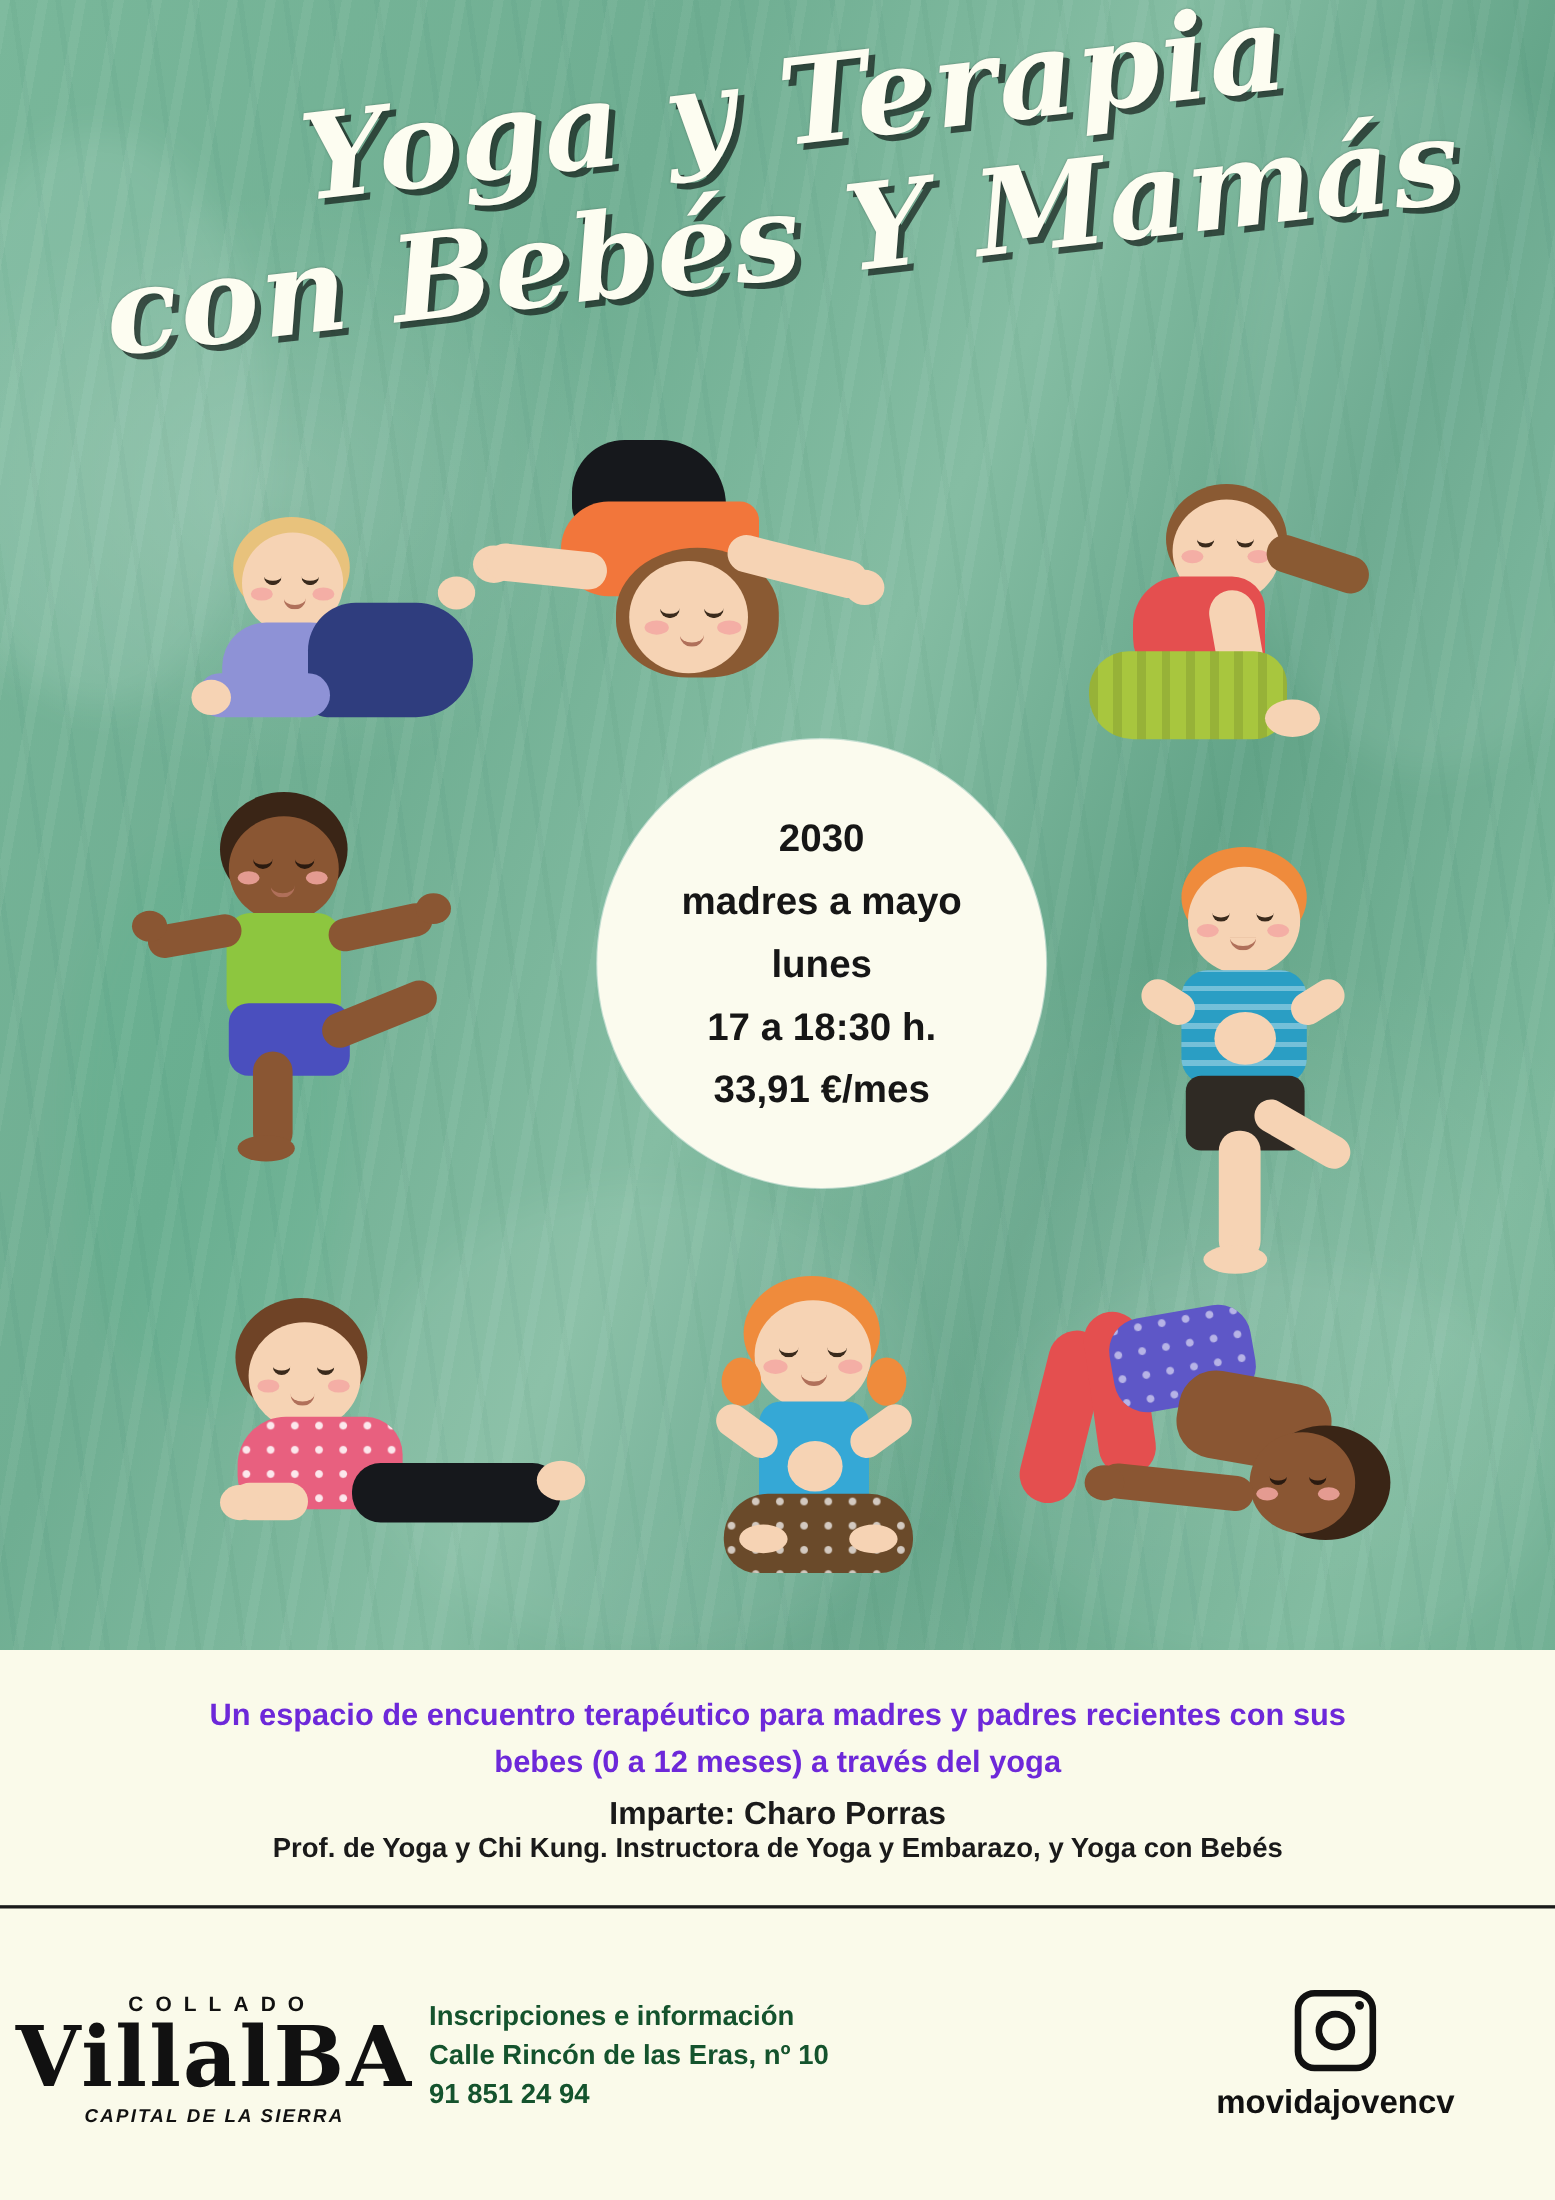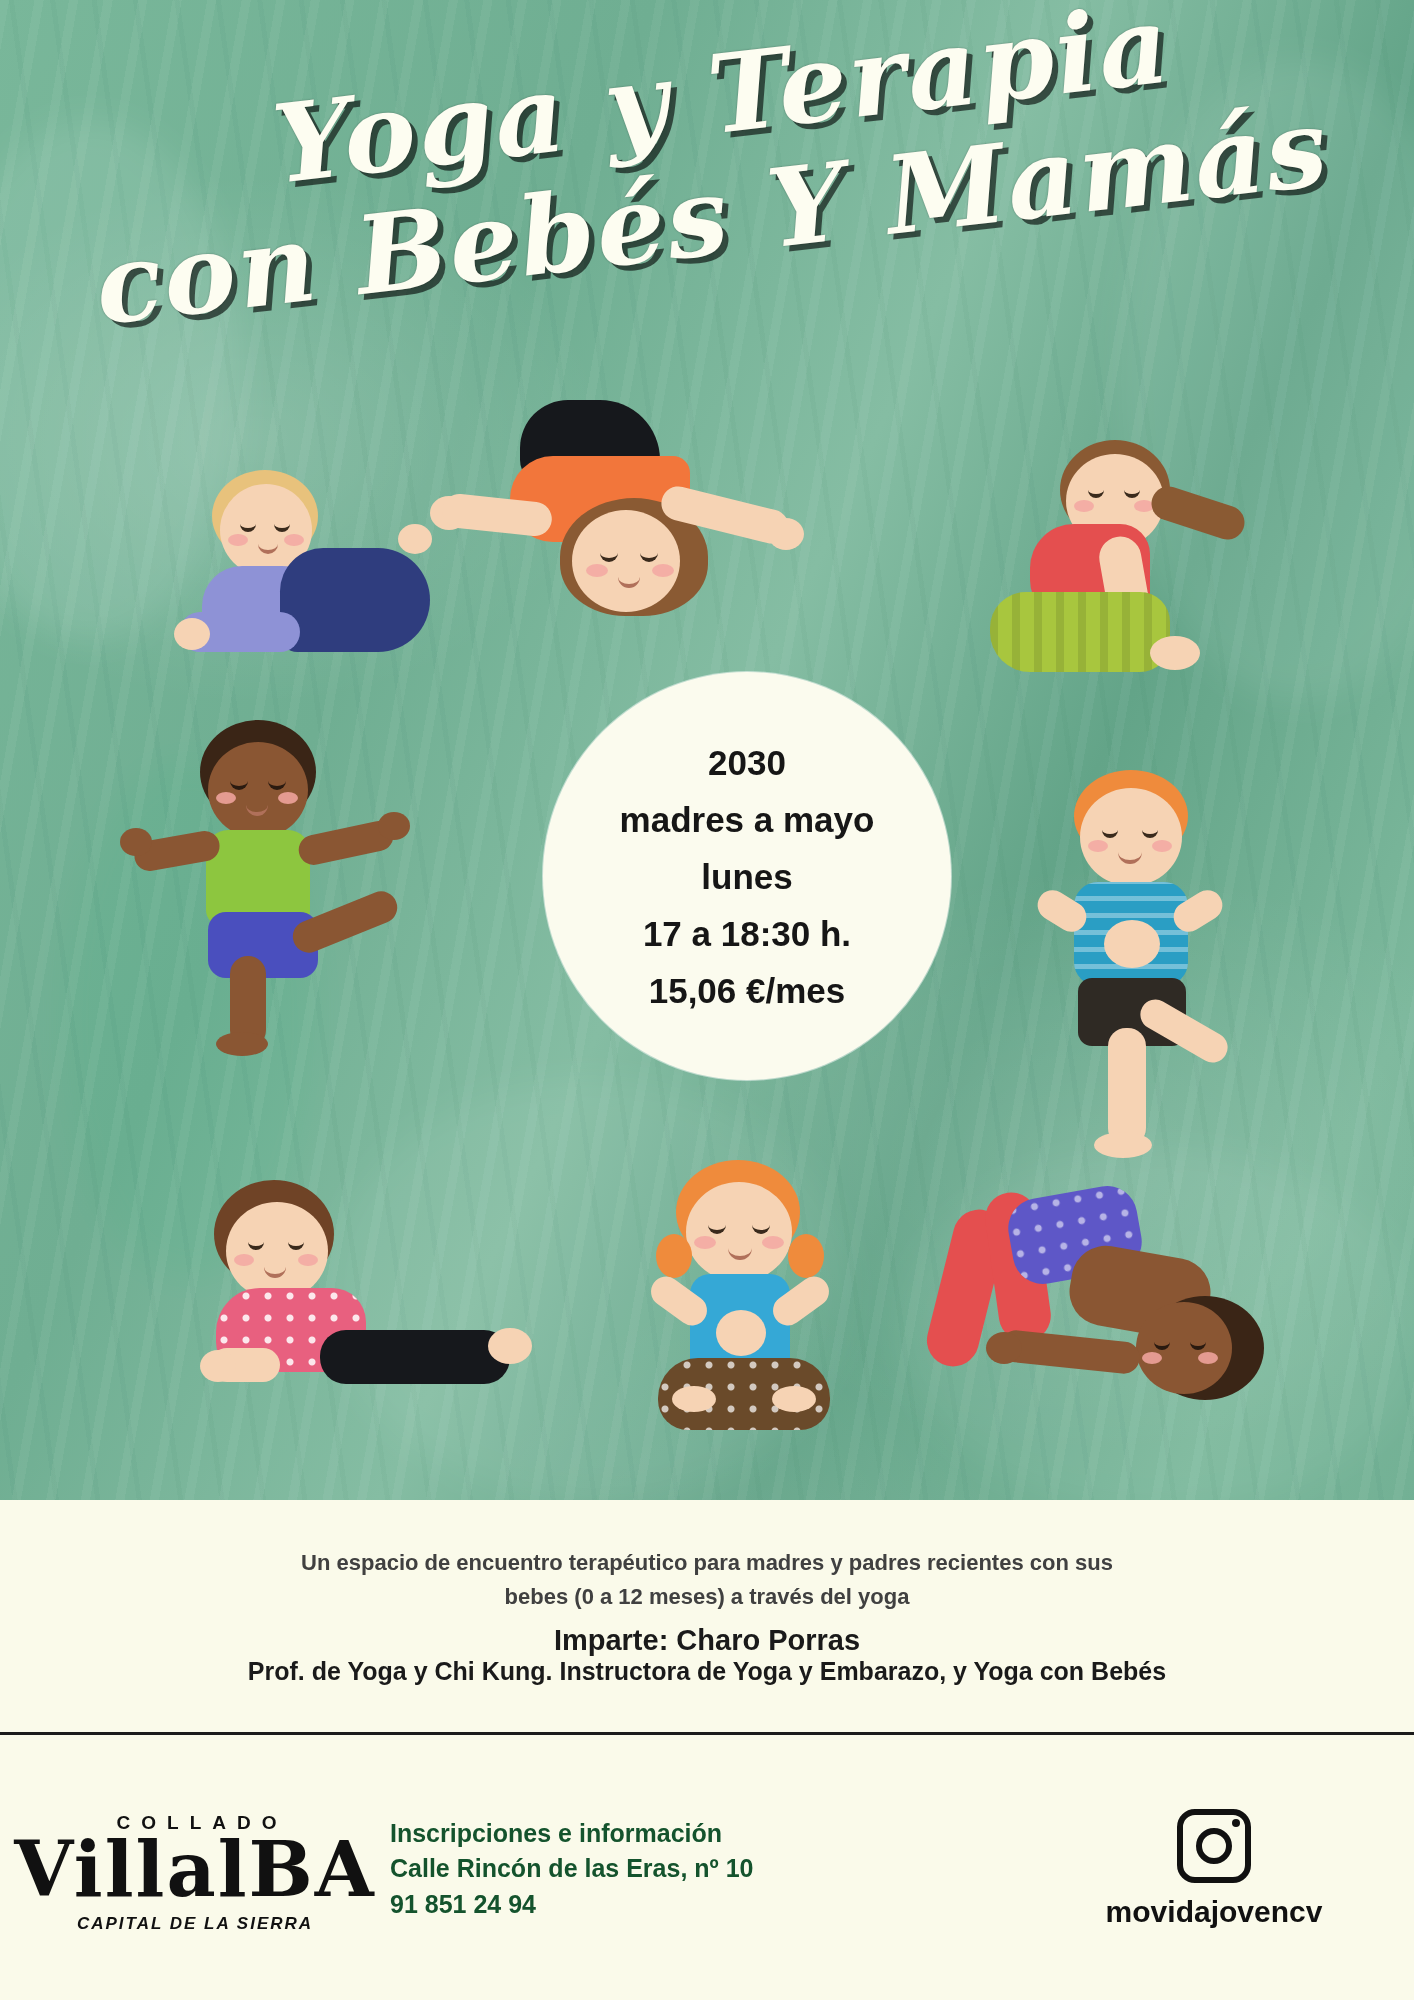--- a/index.html
+++ b/index.html
@@ -111,23 +111,23 @@
     height: 232px;
     background: #fafaea;
     z-index: 8;
     display: flex;
     flex-direction: column;
     align-items: center;
     justify-content: center;
     text-align: center;
   }
   .desc-1 {
-    font-size: 22px;
-    font-weight: bold;
-    color: #404040;
+    font-size: 28px;
+    font-weight: bold;
+    color: #6d28d9;
     line-height: 1.55;
     max-width: 1270px;
   }
   .desc-2 {
     font-size: 29px;
     font-weight: bold;
     color: #1a1a1a;
     margin-top: 10px;
   }
   .desc-3 {
@@ -399,21 +399,21 @@
     <div class="part blush" style="left:258px;top:152px;width:20px;height:12px;"></div>
     <div class="part" style="left:60px;top:136px;width:140px;height:32px;background:#8a5633;border-radius:18px;transform:rotate(6deg);"></div>
     <div class="part round skin-d" style="left:46px;top:132px;width:36px;height:32px;"></div>
   </div>
 
   <div class="info-circle">
     <div class="info-line">2030</div>
     <div class="info-line">madres a mayo</div>
     <div class="info-line">lunes</div>
     <div class="info-line">17 a 18:30 h.</div>
-    <div class="info-line">15,06 €/mes</div>
+    <div class="info-line">33,91 €/mes</div>
   </div>
 
   <div class="desc-band">
     <div class="desc-1">Un espacio de encuentro terapéutico para madres y padres recientes con sus</div>
     <div class="desc-1">bebes (0 a 12 meses) a través del yoga</div>
     <div class="desc-2">Imparte: Charo Porras</div>
     <div class="desc-3">Prof. de Yoga y Chi Kung. Instructora de Yoga y Embarazo, y Yoga con Bebés</div>
   </div>
 
   <div class="footer">

